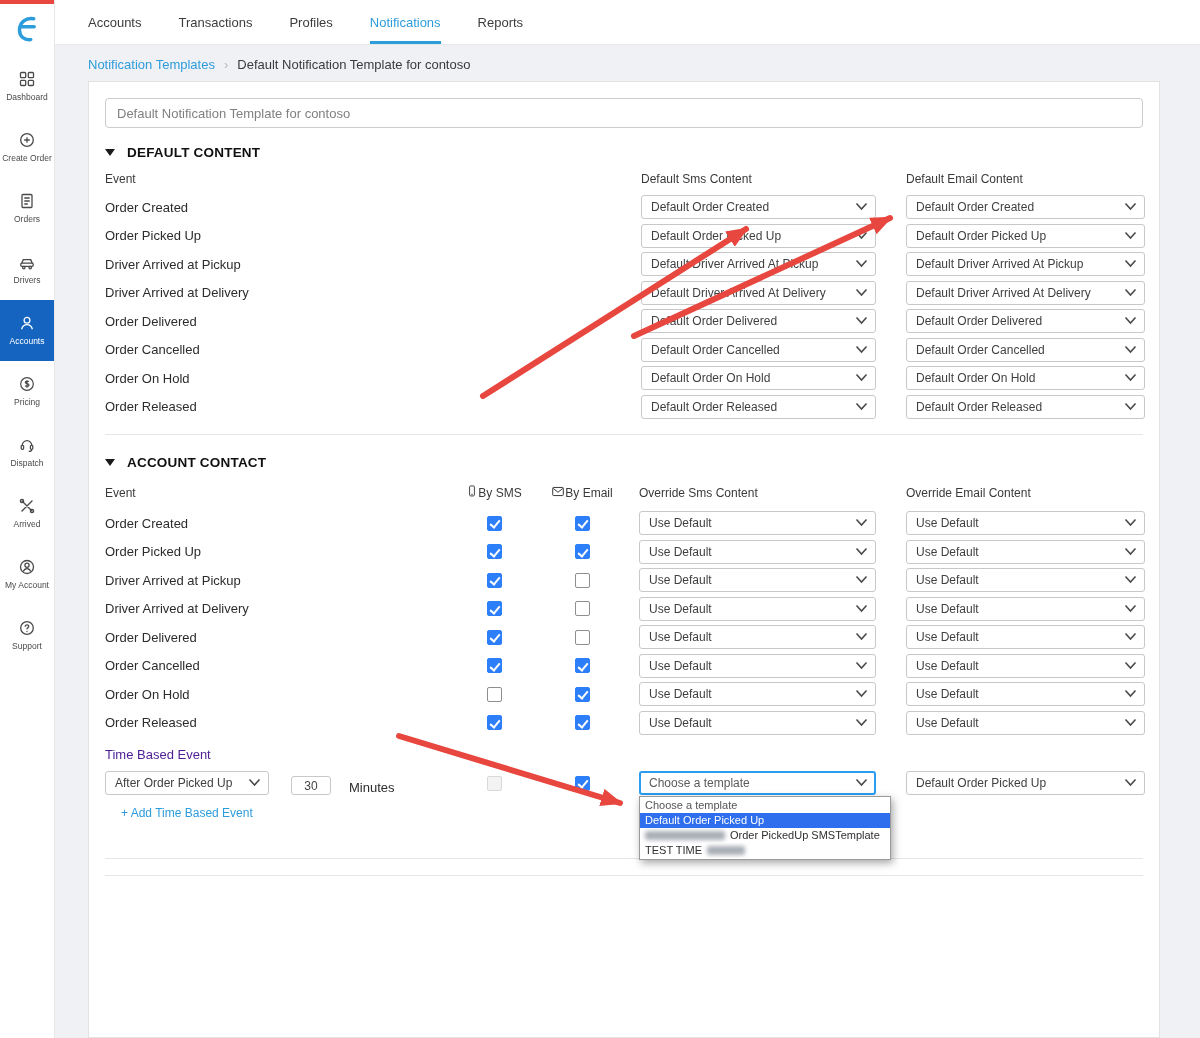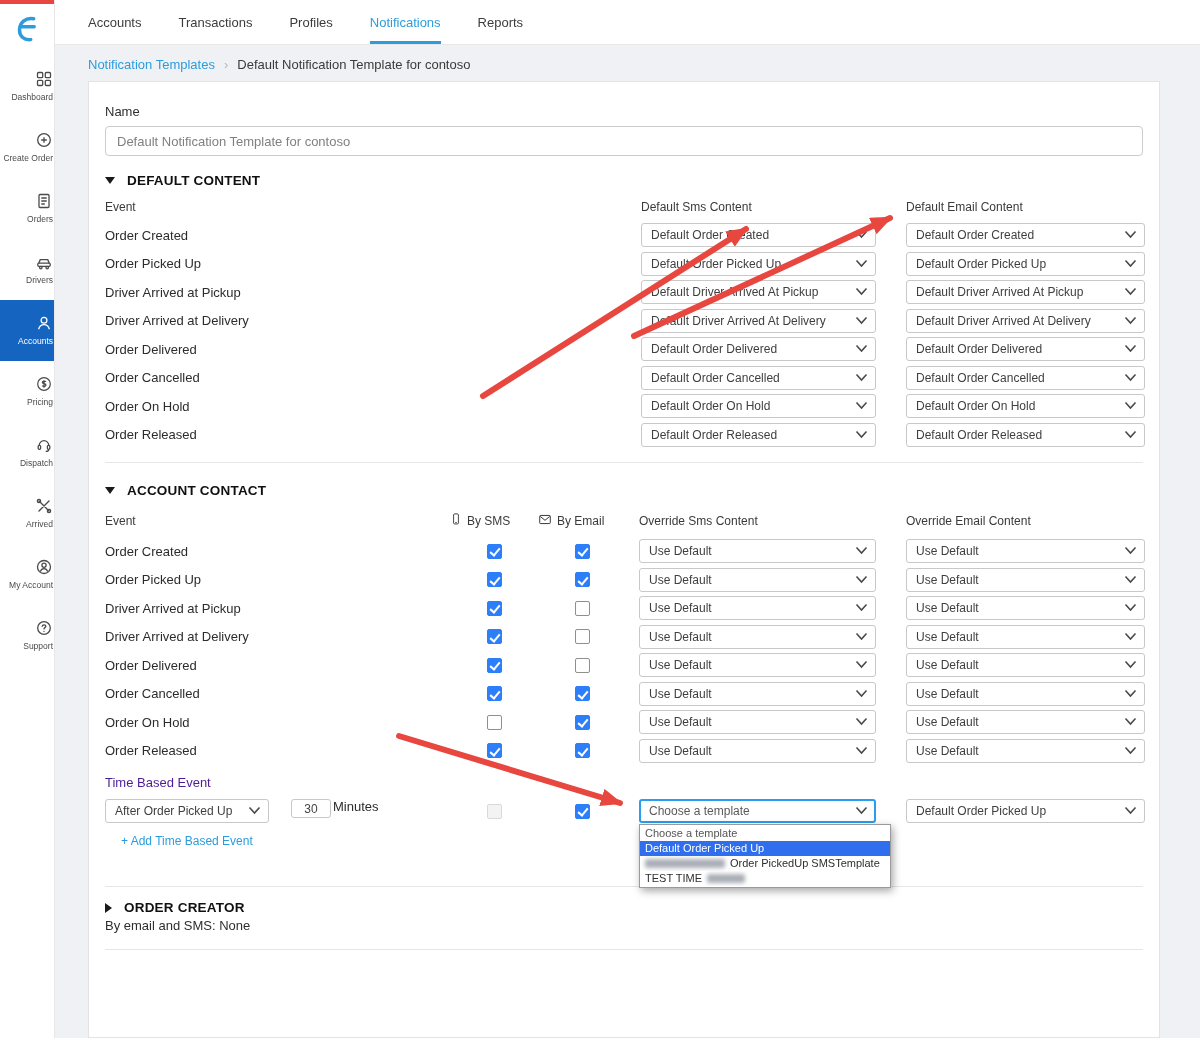--- a/index.html
+++ b/index.html
@@ -12,21 +12,21 @@
   }
   *{box-sizing:border-box;}
   html,body{margin:0;padding:0;}
   body{font-family:"Liberation Sans", sans-serif; background:#f0f1f5;}
   .page{position:relative;width:1200px;height:1038px;overflow:hidden;background:#f0f1f5;display:flex;}
 
   
   .sidebar{width:55px;background:#fff;border-right:1px solid #e7e7e7;flex:none;display:flex;flex-direction:column;align-items:stretch;}
   .red-bar{height:4px;background:var(--top-strip);flex:none;}
   .logo{height:52px;display:flex;align-items:center;justify-content:center;flex:none;}
-  .side-item{min-height:61px;display:flex;flex-direction:column;align-items:flex-end;justify-content:center;gap:4px;color:#4a4a4a;cursor:pointer;padding:4px 1px;}
+  .side-item{min-height:61px;display:flex;flex-direction:column;align-items:center;justify-content:center;gap:4px;color:#4a4a4a;cursor:pointer;padding:4px 1px;}
   .side-item .side-label{font-size:8.5px;text-align:center;line-height:1.25;}
   .side-item svg{display:block;}
   .side-item.active{background:var(--sidebar-active);color:#fff;}
 
   
   .main{flex:1;display:flex;flex-direction:column;min-width:0;}
   .topnav{height:45px;background:#fff;border-bottom:1px solid #e7e7e7;display:flex;align-items:stretch;padding-left:33px;gap:37px;flex:none;}
   .tab{display:flex;align-items:center;font-size:13px;color:#3c3c3c;border-bottom:3px solid transparent;padding-top:3px;cursor:pointer;}
   .tab.active{color:var(--accent);border-bottom-color:var(--accent);}
   .breadcrumb{padding:12px 0 0 33px;font-size:13px;display:flex;gap:9px;align-items:center;flex:none;}
@@ -52,40 +52,40 @@
   .dc-headers{margin:12px 0 7px;}
   .dc-row{height:28.5px;}
   .dc-cell-sms{padding-right:30px;}
 
   
   .ac-grid{display:grid;grid-template-columns:345px 88px 88px 280px 239px;align-items:center;}
   .ac-headers{margin:14px 0 8px;}
   .ac-row{height:28.5px;}
   .cb-cell{display:flex;justify-content:center;}
   .ac-cell-sms{padding:0 30px 0 13px;}
-  .hdr-iconed{display:flex;align-items:center;justify-content:flex-start;gap:5px;}
+  .hdr-iconed{display:flex;align-items:center;justify-content:center;}
 
   
   .select{height:24px;background:#fff;border:1px solid #c8c8c8;border-radius:3px;display:flex;align-items:center;justify-content:space-between;padding:0 7px 0 9px;font-size:12px;color:#3f3f3f;cursor:pointer;white-space:nowrap;overflow:hidden;}
   .select .chev{flex:none;margin-left:6px;}
   .select.focused{border:2px solid #2a9df0;padding:0 6px 0 8px;color:#5a5a5a;}
 
   
   .checkbox{width:15px;height:15px;border:1px solid #8f8f8f;border-radius:2px;background:#fff;position:relative;cursor:pointer;}
   .checkbox.checked{background:var(--checkbox-blue);border-color:var(--checkbox-blue);}
   .checkbox.checked::after{content:'';position:absolute;left:4.5px;top:1.5px;width:4px;height:8px;border:solid #fff;border-width:0 2px 2px 0;transform:rotate(40deg);}
   .checkbox.disabled{background:#f3f3f3;border-color:#d9d9d9;}
 
   
   .tb-label{font-size:13px;color:#4c1d95;margin-top:10px;}
   .tb-row{margin-top:8px;height:26px;}
-  .tb-left{display:flex;align-items:flex-start;}
+  .tb-left{display:flex;align-items:flex-end;}
   .tb-trigger{width:164px;}
   .minutes-input{width:40px;height:19px;border:1px solid #c8c8c8;border-radius:3px;text-align:center;font-size:12px;color:#444;margin-left:22px;font-family:inherit;}
-  .minutes-label{font-size:13px;color:#2c2c2c;margin-left:2px;}
+  .minutes-label{font-size:13px;color:#2c2c2c;margin-left:18px;}
   .tb-select-wrap{position:relative;}
   .add-link{display:inline-block;color:var(--accent);font-size:12px;margin-top:10px;cursor:pointer;margin-left:16px;}
 
   
   .dropdown-menu{position:absolute;top:25px;left:0;width:252px;background:#fff;border:1px solid #9a9a9a;box-shadow:2px 3px 8px rgba(0,0,0,.35);z-index:60;padding:1px 0;}
   .menu-option{height:15px;line-height:15px;font-size:11px;padding:0 5px;color:#2f2f2f;display:flex;align-items:center;white-space:nowrap;overflow:hidden;cursor:pointer;}
   .menu-option.selected{background:var(--selection-blue);color:#fff;}
   .menu-option.muted{color:#555;}
   .blur-block{display:none;width:80px;height:9px;border-radius:2px;background:#a9aeb6;filter:blur(2px);margin-right:5px;flex:none;}
   .blur-block.after-block{width:38px;margin:0 0 0 5px;}
@@ -240,21 +240,20 @@
     </header>
 
     <div class="breadcrumb">
       <span class="crumb-link">Notification Templates</span>
       <span class="crumb-sep">›</span>
       <span class="crumb-current">Default Notification Template for contoso</span>
     </div>
 
     <div class="card">
 
-      <div class="field-label">Name</div>
       <input class="name-input" type="text" value="Default Notification Template for contoso" style="">
 
       
       <section class="sec-dc">
         <div class="section-header">
           <span class="tri-down"></span>
           <span>DEFAULT CONTENT</span>
         </div>
         <div class="dc-grid dc-headers">
           <div class="col-header">Event</div>
@@ -728,27 +727,20 @@
                   </svg></span>
             </div>
           </div>
         </div>
         <span class="add-link">+ Add Time Based Event</span>
       </section>
 
       <div class="divider sp-divider-2"></div>
 
       
-      <section class="sec-oc">
-        <div class="section-header">
-          <span class="tri-right"></span>
-          <span>ORDER CREATOR</span>
-        </div>
-        <div class="section-sub">By email and SMS: None</div>
-      </section>
 
       <div class="divider sp-divider-3"></div>
 
       
 
     </div>
   </div>
 
   <svg class="annotation-layer" width="1200" height="1038" viewBox="0 0 1200 1038">
     <defs>

